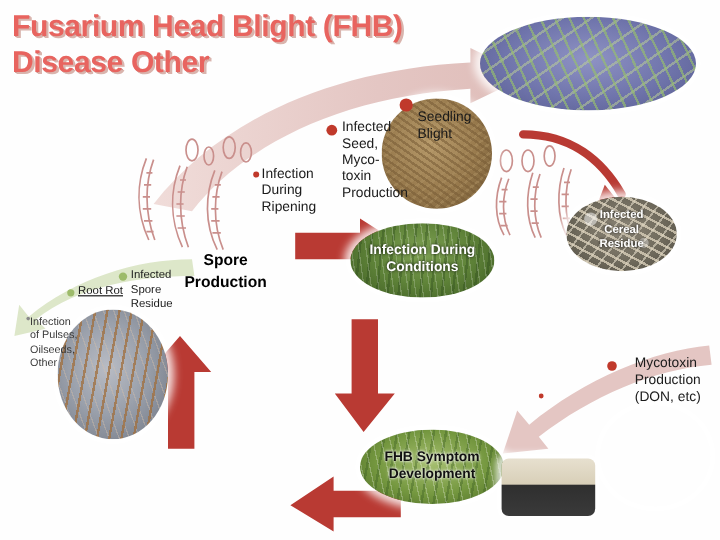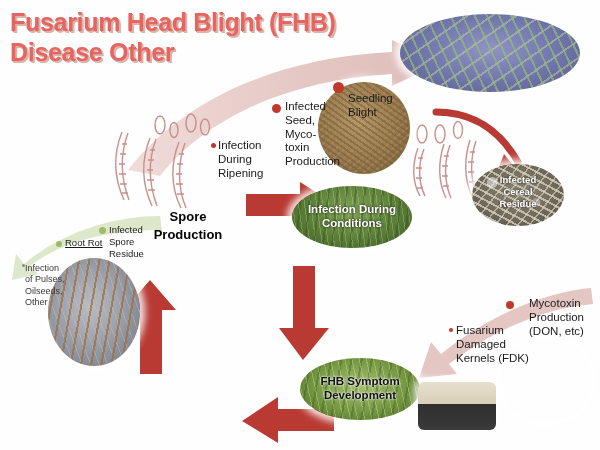--- a/index.html
+++ b/index.html
@@ -271,25 +271,20 @@
   </div>
 
   <div class="dot" style="left:506px; top:301px; width:8px; height:8px;"></div>
   <div class="lbl" style="left:518px; top:297px; width:80px;margin-left:11px;">
     <span>Mycotoxin</span><br>
     <span>Production</span><br>
     <span>(DON, etc)</span>
   </div>
 
   <div class="dot" style="left:449px; top:328px; width:4px; height:4px;"></div>
-  <div class="lbl" style="left:456px; top:324px; width:88px;">
-    <span>Fusarium</span><br>
-    <span>Damaged</span><br>
-    <span>Kernels (FDK)</span>
-  </div>
 
   <div class="dot green" style="left:56px; top:241px; width:6px; height:6px;"></div>
   <div class="lbl" style="left:65px; top:237px; width:52px; font-size:9.5px;text-decoration:underline;">
     <span>Root Rot</span>
   </div>
 
   <div class="dot green" style="left:99px; top:227px; width:7px; height:7px;"></div>
   <div class="lbl" style="left:109px; top:224px; width:50px; font-size:9.5px; line-height:1.25;">
     <span>Infected</span><br>
     <span>Spore</span><br>

